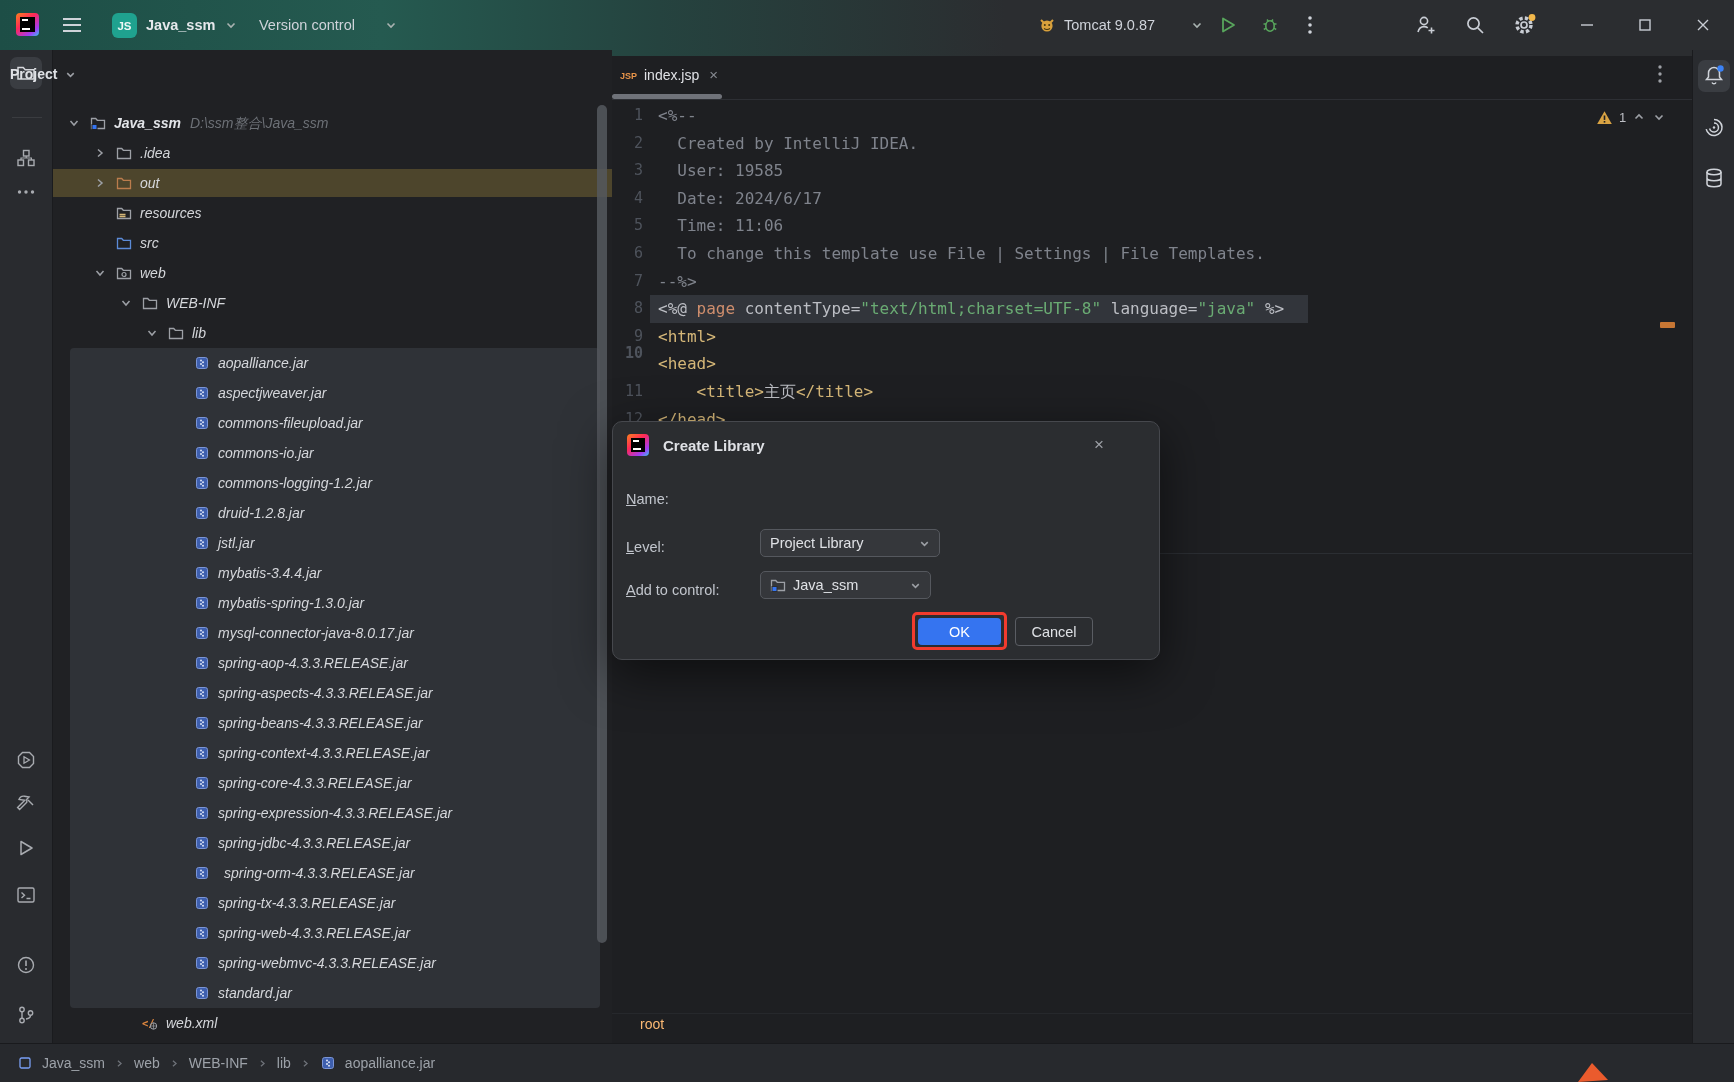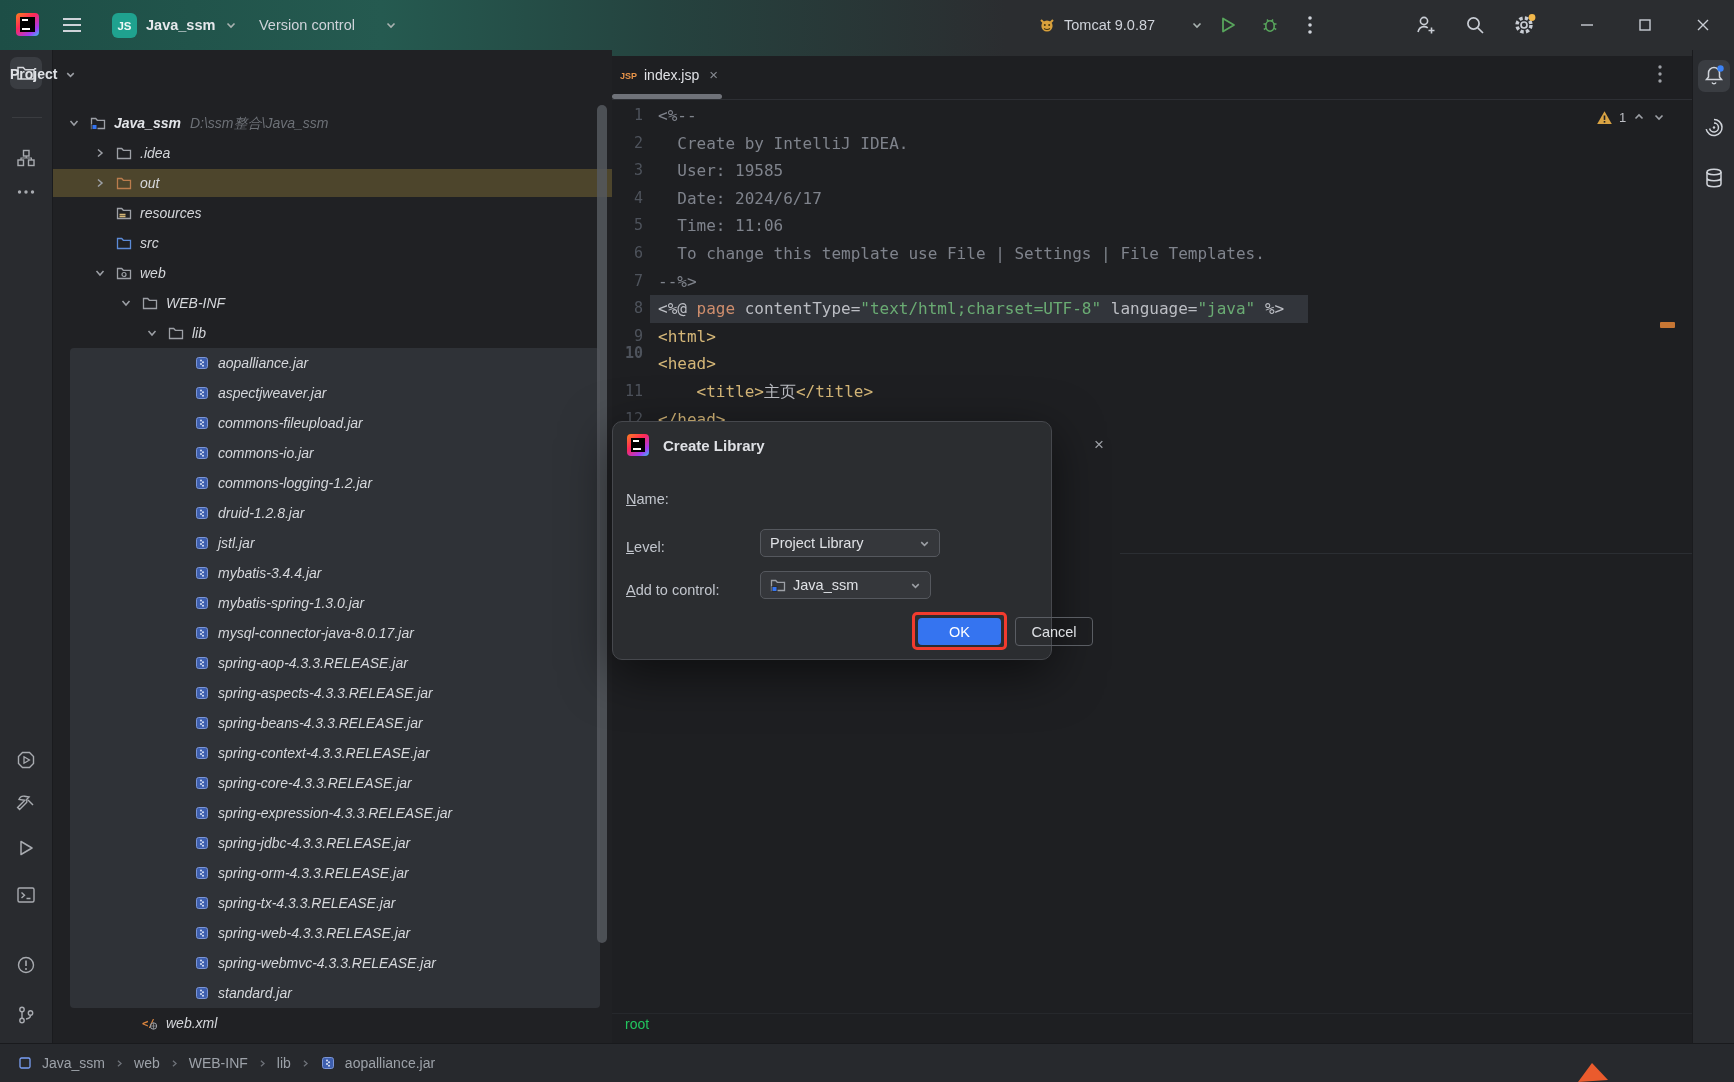--- a/index.html
+++ b/index.html
@@ -53,24 +53,24 @@
   #inspect-count{font-size:13px;color:#bcbec4;}
   .gutter-num{position:absolute;left:612px;width:31px;text-align:right;
     font-family:"DejaVu Sans Mono","Liberation Mono",monospace;font-size:15px;color:#4e535c;line-height:27.6px;height:27.6px;}
   .code-line{position:absolute;left:658px;white-space:pre;
     font-family:"DejaVu Sans Mono","Liberation Mono",monospace;font-size:16px;line-height:27.6px;height:27.6px;}
   #line8-band{left:650px;top:295px;width:658px;height:28px;background:#32353b;}
   .c{color:#7f838c;} .d{color:#bcbec4;} .k{color:#cf8e6d;} .s{color:#6aab73;} .t{color:#d5b778;}
   #hline-right{left:1120px;top:553px;width:572px;height:1px;background:#2b2e33;}
   #stripe-warn{left:1660px;top:322px;width:15px;height:6px;background:#c77634;border-radius:1px;}
   #ed-breadcrumb-bar{left:612px;top:1013px;width:1080px;height:30px;border-top:1px solid #26282c;}
-  #ed-root{position:absolute;left:625px;top:1016px;font-size:14px;color:#22c55e;}
+  #ed-root{position:absolute;left:640px;top:1016px;font-size:14px;color:#fdba74;}
 
   
-  #dialog{left:612px;top:421px;width:440px;height:239px;background:#2b2d30;border:1px solid #46484d;
+  #dialog{left:612px;top:421px;width:548px;height:239px;background:#2b2d30;border:1px solid #46484d;
     border-radius:10px;box-shadow:0 14px 50px rgba(0,0,0,.55);box-sizing:border-box;}
   #dlg-title{position:absolute;left:50px;top:15px;font-size:15px;font-weight:600;color:#dfe1e5;}
   #dlg-close{position:absolute;left:473px;top:10px;width:26px;height:26px;display:flex;align-items:center;justify-content:center;
     color:#9da0a6;font-size:17px;}
   .dlg-label{position:absolute;left:13px;font-size:14.5px;color:#c2c6cd;display:block;width:fit-content;}
   .dlg-label::first-letter{text-decoration:underline;}
   #name-input{position:absolute;left:146px;top:60px;width:346px;height:34px;background:#26282c;
     border:2px solid #3574f0;border-radius:5px;box-sizing:border-box;}
   #name-sel{position:absolute;left:6px;top:4px;width:92px;height:22px;background:#2d5189;}
   #name-text{position:absolute;left:8px;top:0;line-height:30px;font-size:14.5px;color:#e8eaee;}
@@ -586,21 +586,21 @@
     <div class="tree-row" style="top: 858px;">
       <span class="ticon" style="left:141px">
         <svg width="16" height="16" viewBox="0 0 16 16">
           <rect x="2.5" y="2.5" width="11" height="11" rx="2.2" fill="#3e5fae" stroke="#7b95d6" stroke-width="1"></rect>
           <circle cx="7" cy="5.4" r="1" fill="#dbe3f5"></circle>
           <circle cx="9" cy="7.2" r="1" fill="#dbe3f5"></circle>
           <circle cx="7" cy="9" r="1" fill="#dbe3f5"></circle>
           <circle cx="9" cy="10.8" r="1" fill="#dbe3f5"></circle>
         </svg>
       </span>
-      <span class="tlabel" style="left:165px;">spring-orm-4.3.3.RELEASE.jar</span>
+      <span class="tlabel" style="left:171px;">spring-orm-4.3.3.RELEASE.jar</span>
     </div>
     <div class="tree-row" style="top: 888px;">
       <span class="ticon" style="left:141px">
         <svg width="16" height="16" viewBox="0 0 16 16">
           <rect x="2.5" y="2.5" width="11" height="11" rx="2.2" fill="#3e5fae" stroke="#7b95d6" stroke-width="1"></rect>
           <circle cx="7" cy="5.4" r="1" fill="#dbe3f5"></circle>
           <circle cx="9" cy="7.2" r="1" fill="#dbe3f5"></circle>
           <circle cx="7" cy="9" r="1" fill="#dbe3f5"></circle>
           <circle cx="9" cy="10.8" r="1" fill="#dbe3f5"></circle>
         </svg>
@@ -684,21 +684,21 @@
     </svg>
   <svg width="14" height="14" viewBox="0 0 14 14">
       <path d="M3.5 5.5L7 9l3.5-3.5" stroke="#9da0a6" stroke-width="1.6" fill="none"></path>
     </svg>
 </div>
 <div id="line8-band" class="abs"></div>
 <div id="code">
     <div class="gutter-num" style="top: 102px;">1</div>
     <div class="code-line" style="top: 102px;"><span class="c">&lt;%--</span></div>
     <div class="gutter-num" style="top: 129.6px;">2</div>
-    <div class="code-line" style="top: 129.6px;"><span class="c">  Create by IntelliJ IDEA.</span></div>
+    <div class="code-line" style="top: 129.6px;"><span class="c">  Created by IntelliJ IDEA.</span></div>
     <div class="gutter-num" style="top: 157.2px;">3</div>
     <div class="code-line" style="top: 157.2px;"><span class="c">  User: 19585</span></div>
     <div class="gutter-num" style="top: 184.8px;">4</div>
     <div class="code-line" style="top: 184.8px;"><span class="c">  Date: 2024/6/17</span></div>
     <div class="gutter-num" style="top: 212.4px;">5</div>
     <div class="code-line" style="top: 212.4px;"><span class="c">  Time: 11:06</span></div>
     <div class="gutter-num" style="top: 240px;">6</div>
     <div class="code-line" style="top: 240px;"><span class="c">  To change this template use File | Settings | File Templates.</span></div>
     <div class="gutter-num" style="top: 267.6px;">7</div>
     <div class="code-line" style="top: 267.6px;"><span class="c">--%&gt;</span></div>

